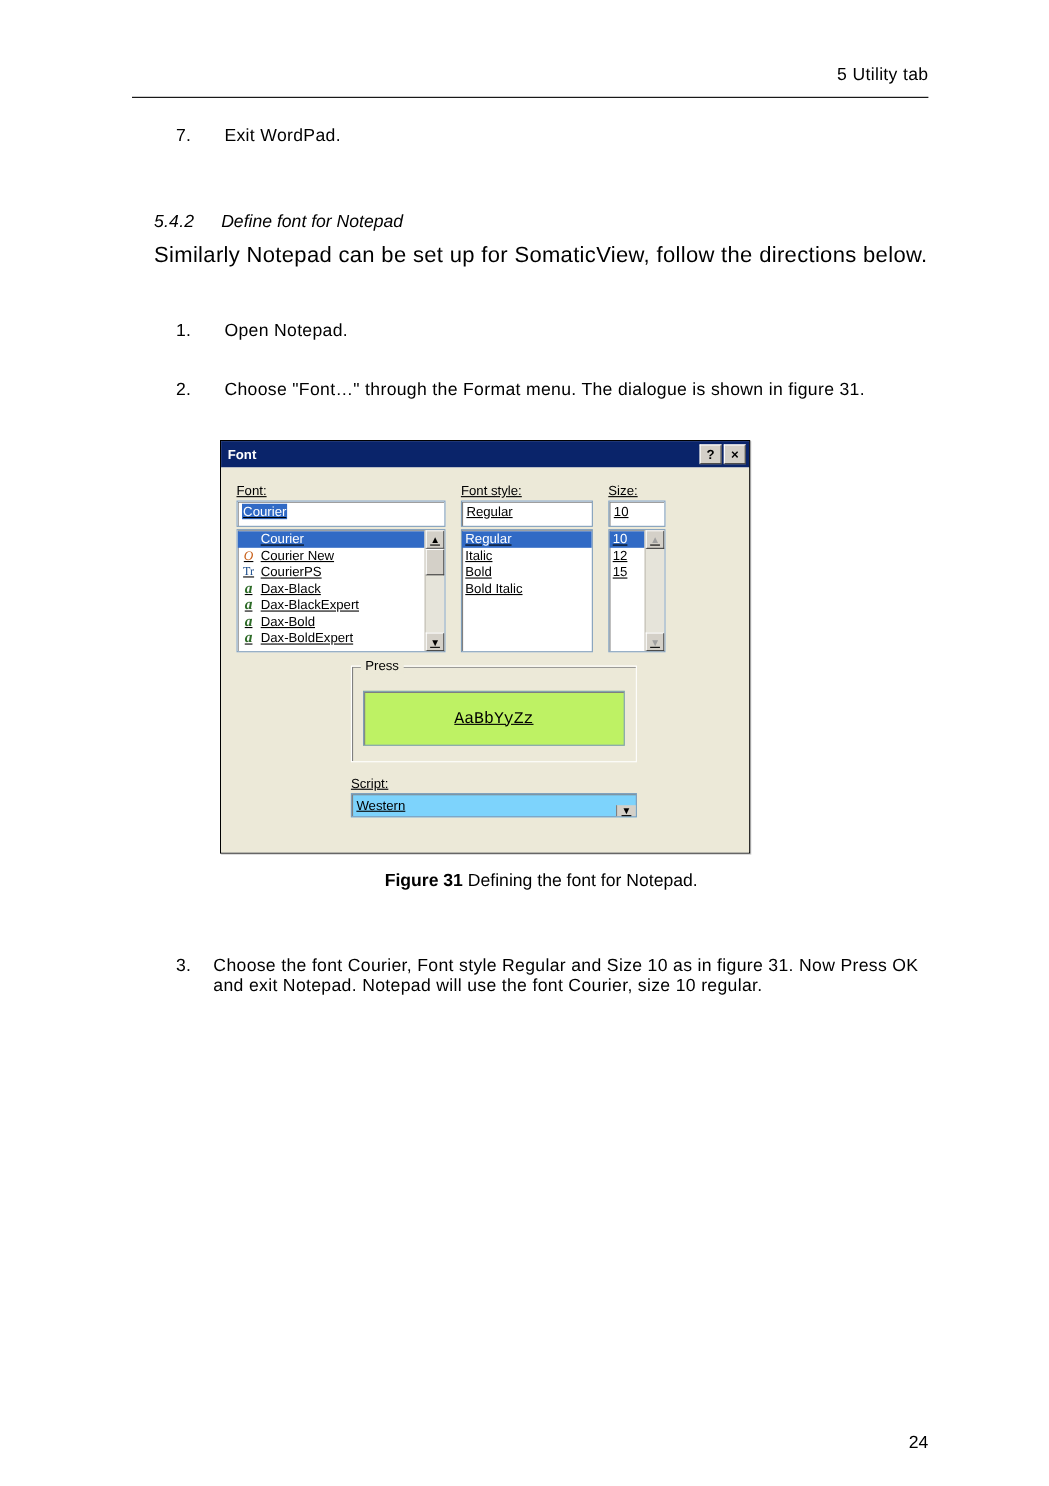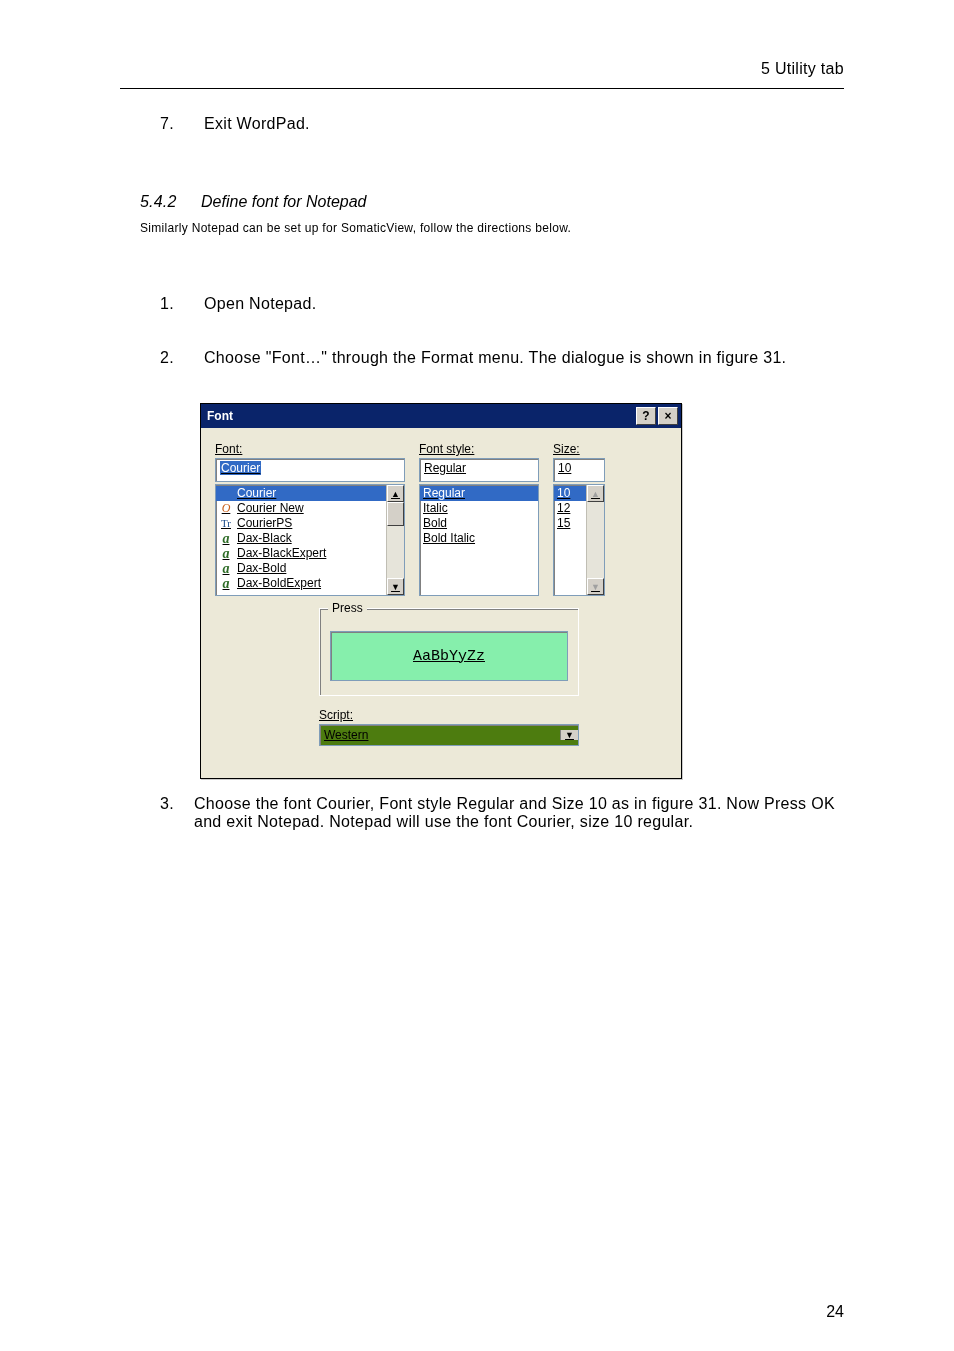--- a/index.html
+++ b/index.html
@@ -50,23 +50,23 @@
   .section-title {
     font-style: italic;
     font-size: 16px;
     margin-left: 20px;
   }
   .section-head {
     margin-top: 60px;
     margin-bottom: 10px;
   }
   .para {
-    font-size: 12px;
+    font-size: 20px;
     letter-spacing: 0.3px;
-    margin-bottom: 60px;
+    margin-bottom: 48px;
   }
   .fig-wrap {
     margin: 30px 0 16px 60px;
   }
   .fig-caption {
     text-align: center;
     font-size: 16px;
     margin-bottom: 60px;
   }
   .fig-caption .b { font-weight: 700; }
@@ -209,34 +209,34 @@
   }
   .groupbox .gl {
     position: absolute;
     top: -8px; left: 8px;
     background: #ece9d8;
     padding: 0 4px;
   }
   .sample-box {
     border: 1px solid #7f9db9;
     box-shadow: inset 1px 1px 0 #808080;
-    background: #86efac;
+    background: #bef264;
     height: 48px;
     display:flex;align-items:center;justify-content:center;
     font-family: "Courier New", monospace;
     font-size: 15px;
     color:#000;
   }
   .combo {
     display:flex;
-    background:#4d7c0f;
+    background:#7dd3fc;
     border:1px solid #7f9db9;
     box-shadow: inset 1px 1px 0 #808080;
     height:20px;
-    align-items:center;
+    align-items:flex-end;
     box-sizing:content-box;
   }
   .combo .cval { flex:1; padding:2px 4px; line-height:16px; }
   .combo .cbtn {
     width:17px;
     background:#d4d0c8;
     border-left:1px solid #808080;
     display:flex;align-items:center;justify-content:center;
     font-size:9px;
   }
@@ -383,20 +383,23 @@
                 <div class="cval">Western</div>
                 <div class="cbtn">▼</div>
               </div>
             </div>
           </div>
           <div style="height:18px"></div>
         </div>
       </div>
     </div>
 
+    <div class="fig-caption">
+      <span class="b">Figure 31</span><span> Defining the font for Notepad.</span>
+    </div>
 
     <ol class="ol-top">
       <li>
         <span class="num">3.</span>
         <span>Choose the font Courier, Font style Regular and Size 10 as in figure 31. Now Press OK and exit Notepad. Notepad will use the font Courier, size 10 regular.</span>
       </li>
     </ol>
   </div>
 
   <div class="page-number">24</div>

